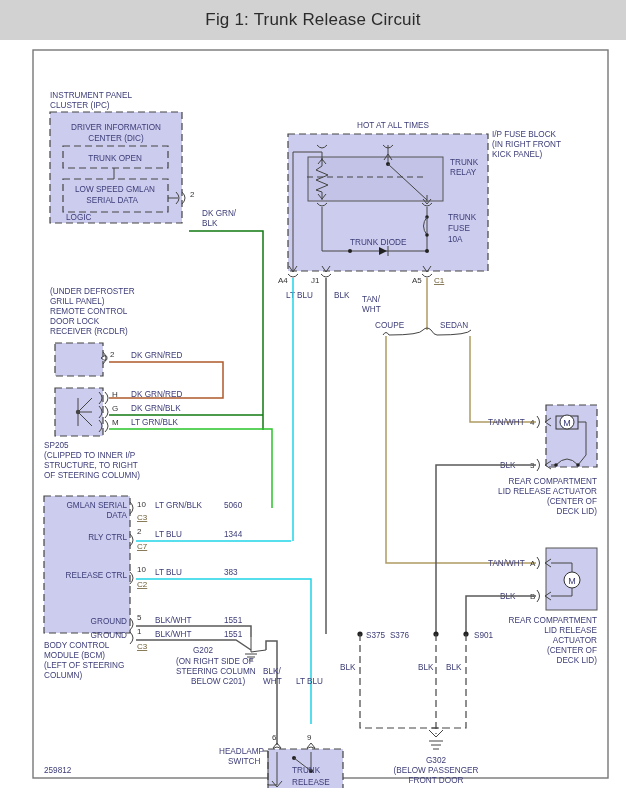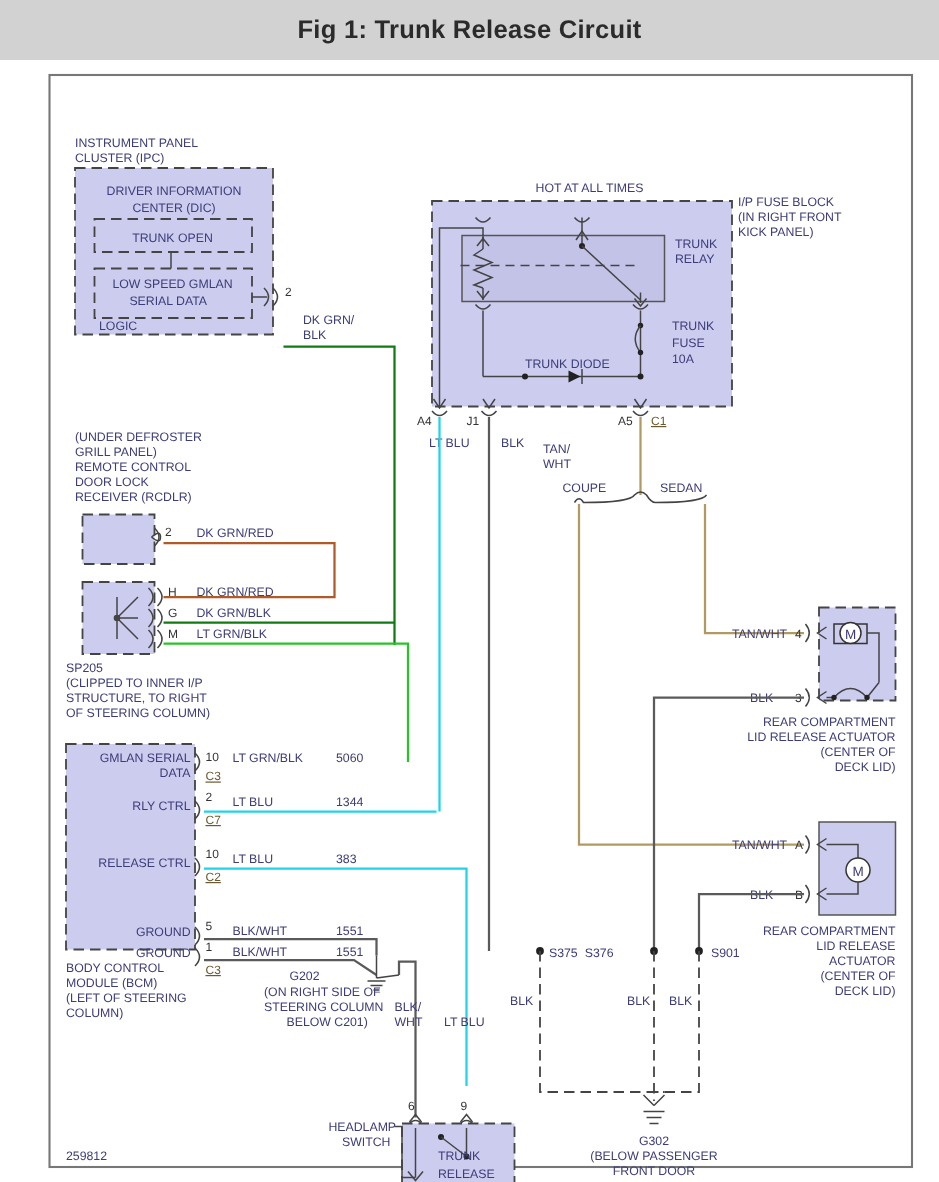--- a/index.html
+++ b/index.html
@@ -1,18 +1,18 @@
 <!DOCTYPE html>
 <html><head>
 <meta charset="utf-8">
 <style>
   html,body{margin:0;padding:0;background:#fff;}
   body{width:626px;height:788px;font-family:"Liberation Sans",sans-serif;}
   #titlebar{width:626px;height:40px;background:#d2d2d2;display:flex;align-items:center;justify-content:center;}
-  #titlebar .t{font-size:17px;color:#2b2b2b;letter-spacing:.2px;font-weight:bold;}
+  #titlebar .t{font-size:17px;color:#2b2b2b;letter-spacing:.2px;}
   #canvaswrap{position:relative;width:626px;height:660px;background:#fff;}
   svg{display:block;}
   text{font-family:"Liberation Sans",sans-serif;fill:#3a3a7a;}
   .lbl{font-size:8.2px;fill:#3c3c78;}
   .pin{font-size:8px;fill:#333;}
   .wirelbl{font-size:8.2px;fill:#3c3c78;}
   .cn{font-size:8px;fill:#6b5a30;text-decoration:underline;}
   .blkbox{fill:#ccccee;stroke:#444;stroke-width:1.2;stroke-dasharray:7,4;}
   .solidbox{fill:#ccccee;stroke:#555;stroke-width:1;}
   .relaybox{fill:#c3c3e8;stroke:#555;stroke-width:1;}

